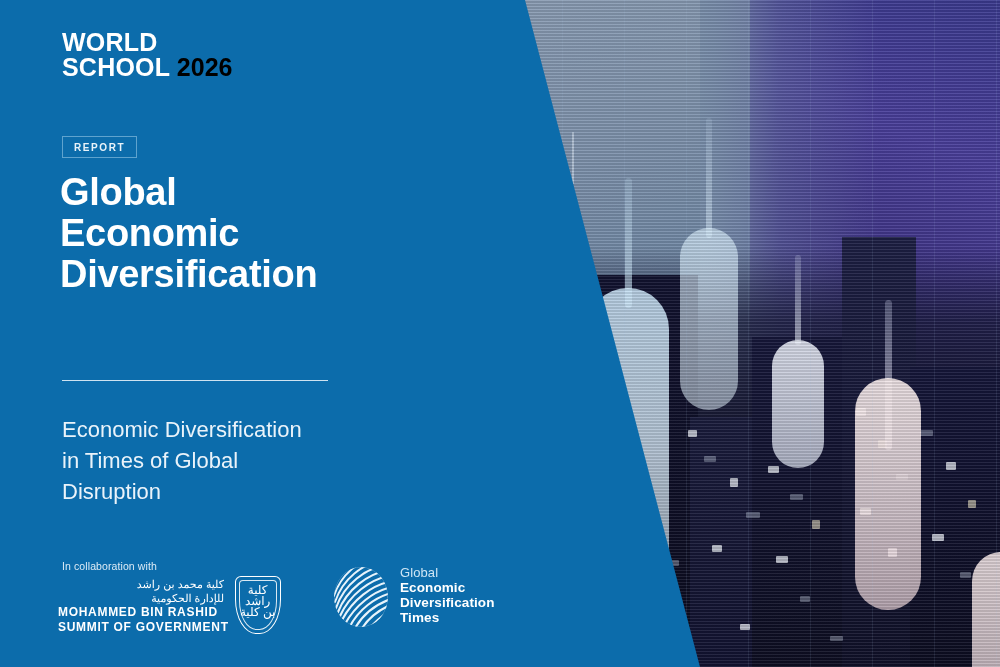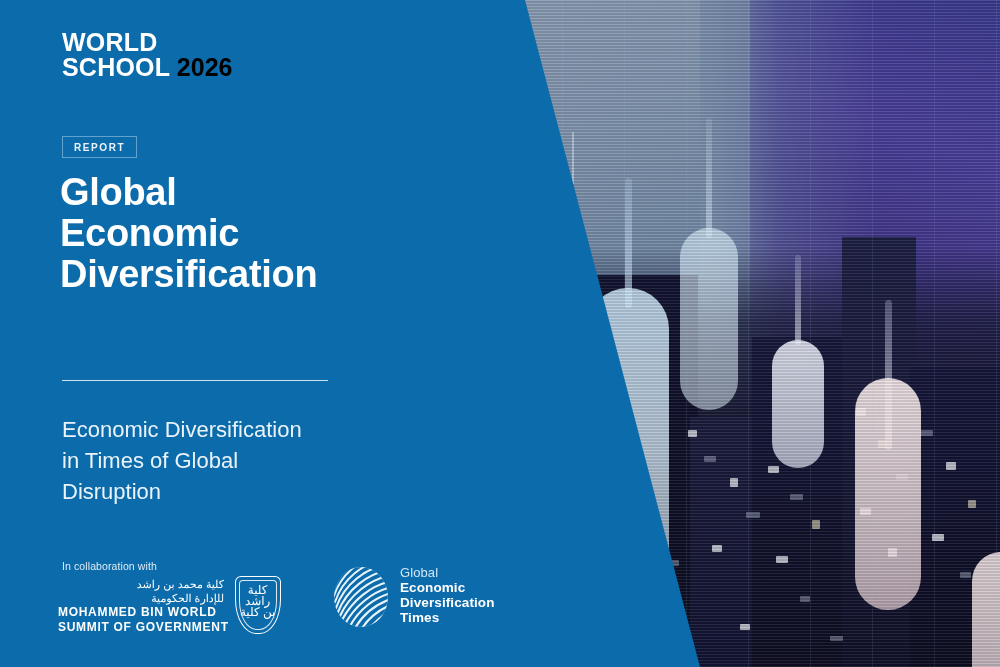--- a/index.html
+++ b/index.html
@@ -345,21 +345,21 @@
       <span class="l">Disruption</span>
     </div>
 
     <div id="collab">In collaboration with</div>
 
     <div id="logos">
       <div id="mbrsg">
         <div id="mbrsg-text">
           <div class="ar-line">كلية محمد بن راشد</div>
           <div class="ar-line">للإدارة الحكومية</div>
-          <div class="en-line">MOHAMMED BIN WORLD</div>
+          <div class="en-line">MOHAMMED BIN RASHID</div>
           <div class="en-line">SUMMIT OF GOVERNMENT</div>
         </div>
         <div id="shield">
           <div class="sh-out"></div>
           <div class="sh-in"></div>
           <div class="sh-ar">
             <div>كلية</div>
             <div>راشد</div>
             <div>بن كلية</div>
           </div>

